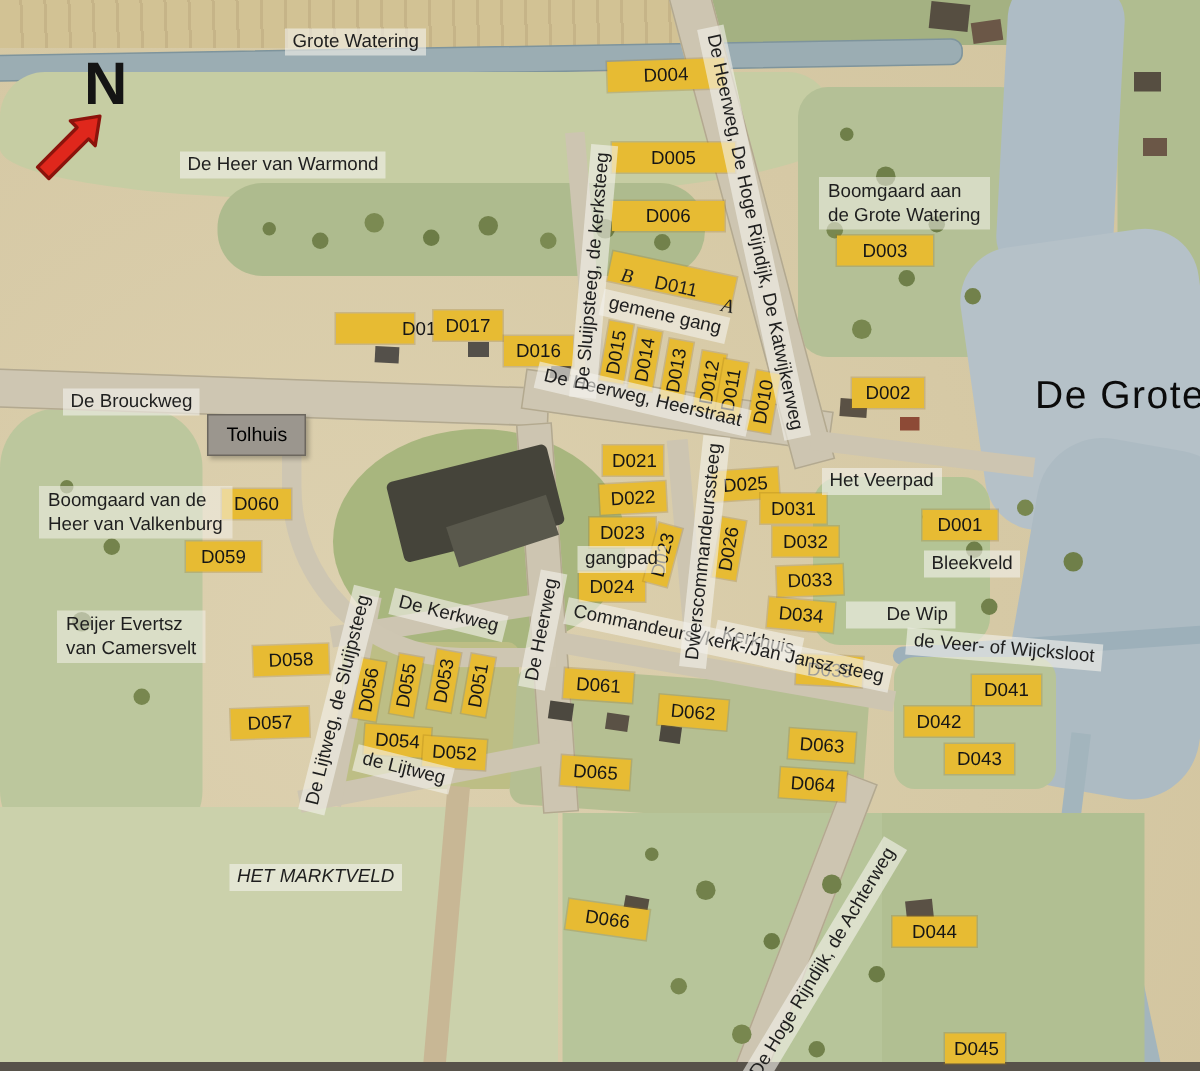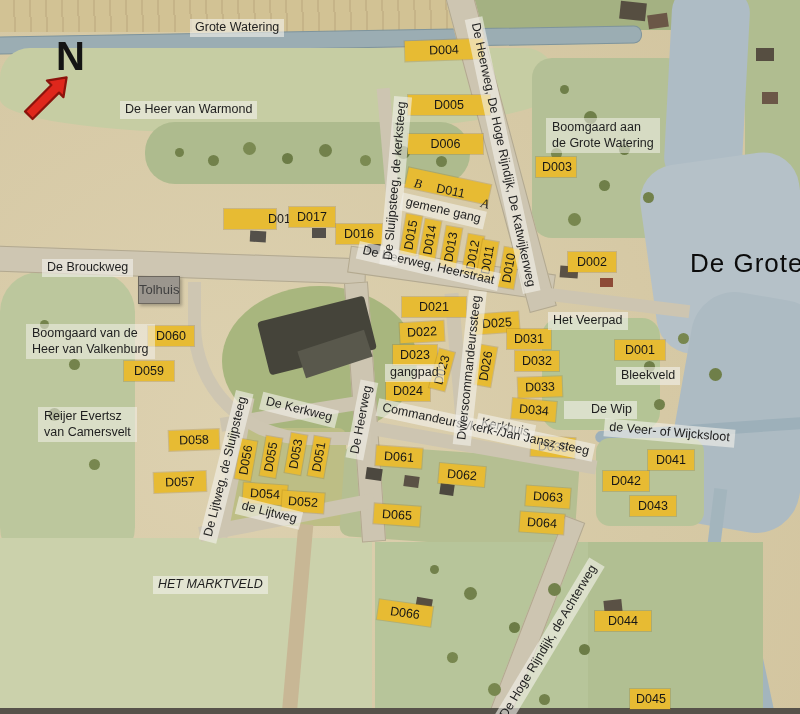--- a/index.html
+++ b/index.html
@@ -12,21 +12,21 @@
         padding:3px 6px;text-align:center;white-space:nowrap;box-sizing:border-box;min-width:40px;
         box-shadow:0 0 0 1px rgba(150,110,20,.25);}
   .plot.vert{min-width:0;padding:1px 5px;}
   
   .tl{position:absolute;color:#1e1e1e;font-size:12.5px;line-height:1.25;white-space:pre;}
   .street{background:rgba(242,241,234,.62);padding:1px 5px;}
   .area{background:rgba(242,241,234,.55);padding:2px 6px;white-space:pre-line;}
   .big{font-size:26px;color:#0b0b0b;letter-spacing:1px;background:none;}
   .letter{font-family:"Liberation Serif",serif;font-style:italic;font-size:13px;background:transparent;}
   .onstrip{background:transparent;}
-  .tolhuis{background:#9b968e;border:1px solid #6c675e;padding:5px 0;font-size:13px;color:#404040;
+  .tolhuis{background:#9b968e;border:1px solid #6c675e;padding:5px 12px;font-size:13px;color:#000000;
            box-shadow:2px 2px 3px rgba(0,0,0,.25);}
   .compass{position:absolute;left:18px;top:36px;}
   .compass-n{font-size:40px;font-weight:700;color:#141414;margin-left:38px;line-height:1;}
   .compass-arrow{display:block;margin-top:-4px;}
 </style>
 </head>
 <body>
 
 <div id="map">
 
@@ -99,29 +99,29 @@
     <div class="compass-n">N</div>
     <svg class="compass-arrow" viewBox="0 0 60 60" width="54" height="54">
       <polygon points="16.2,52.2 45.6,22.9 50.5,27.9 54,6 32.1,9.5 37.1,14.4 7.8,43.8" fill="#df271c" stroke="#8c130c" stroke-width="2.5" stroke-linejoin="round"></polygon>
     </svg>
   </div>
 
   <div id="labels-layer">
       <div class="plot" style="left: 405px; top: 40px; width: 78px; transform: rotate(-2deg);">D004</div>
       <div class="plot" style="left: 408px; top: 95px; width: 82px;">D005</div>
       <div class="plot" style="left: 408px; top: 134px; width: 75px;">D006</div>
-      <div class="plot" style="left: 536px; top: 157px; width: 40px;">D003</div>
+      <div class="plot" style="left: 558px; top: 157px; width: 64px;">D003</div>
       <div class="plot" style="left: 224px; top: 209px; width: 52px; padding-left: 44px;">D018</div>
       <div class="plot" style="left: 289px; top: 207px; width: 46px;">D017</div>
       <div class="plot" style="left: 336px; top: 224px; width: 46px;">D016</div>
       <div class="plot" style="left: 568px; top: 252px; width: 48px;">D002</div>
       <div class="plot" style="left: 615px; top: 340px; width: 50px;">D001</div>
       <div class="plot" style="left: 148px; top: 326px; width: 46px;">D060</div>
       <div class="plot" style="left: 124px; top: 361px; width: 50px;">D059</div>
-      <div class="plot" style="left: 402px; top: 297px; width: 64px;">D021</div>
+      <div class="plot" style="left: 402px; top: 297px; width: 40px;">D021</div>
       <div class="plot" style="left: 400px; top: 322px; width: 44px; transform: rotate(-3deg);">D022</div>
       <div class="plot" style="left: 393px; top: 345px; width: 44px;">D023</div>
       <div class="plot" style="left: 386px; top: 381px; width: 44px;">D024</div>
       <div class="plot" style="left: 475px; top: 313px; width: 44px; transform: rotate(-4deg);">D025</div>
       <div class="plot" style="left: 507px; top: 329px; width: 44px;">D031</div>
       <div class="plot" style="left: 515px; top: 351px; width: 44px;">D032</div>
       <div class="plot" style="left: 518px; top: 377px; width: 44px; transform: rotate(-2deg);">D033</div>
       <div class="plot" style="left: 512px; top: 400px; width: 44px; transform: rotate(5deg);">D034</div>
       <div class="plot" style="left: 531px; top: 437px; width: 44px; transform: rotate(3deg);">D035</div>
       <div class="plot" style="left: 648px; top: 450px; width: 46px;">D041</div>

